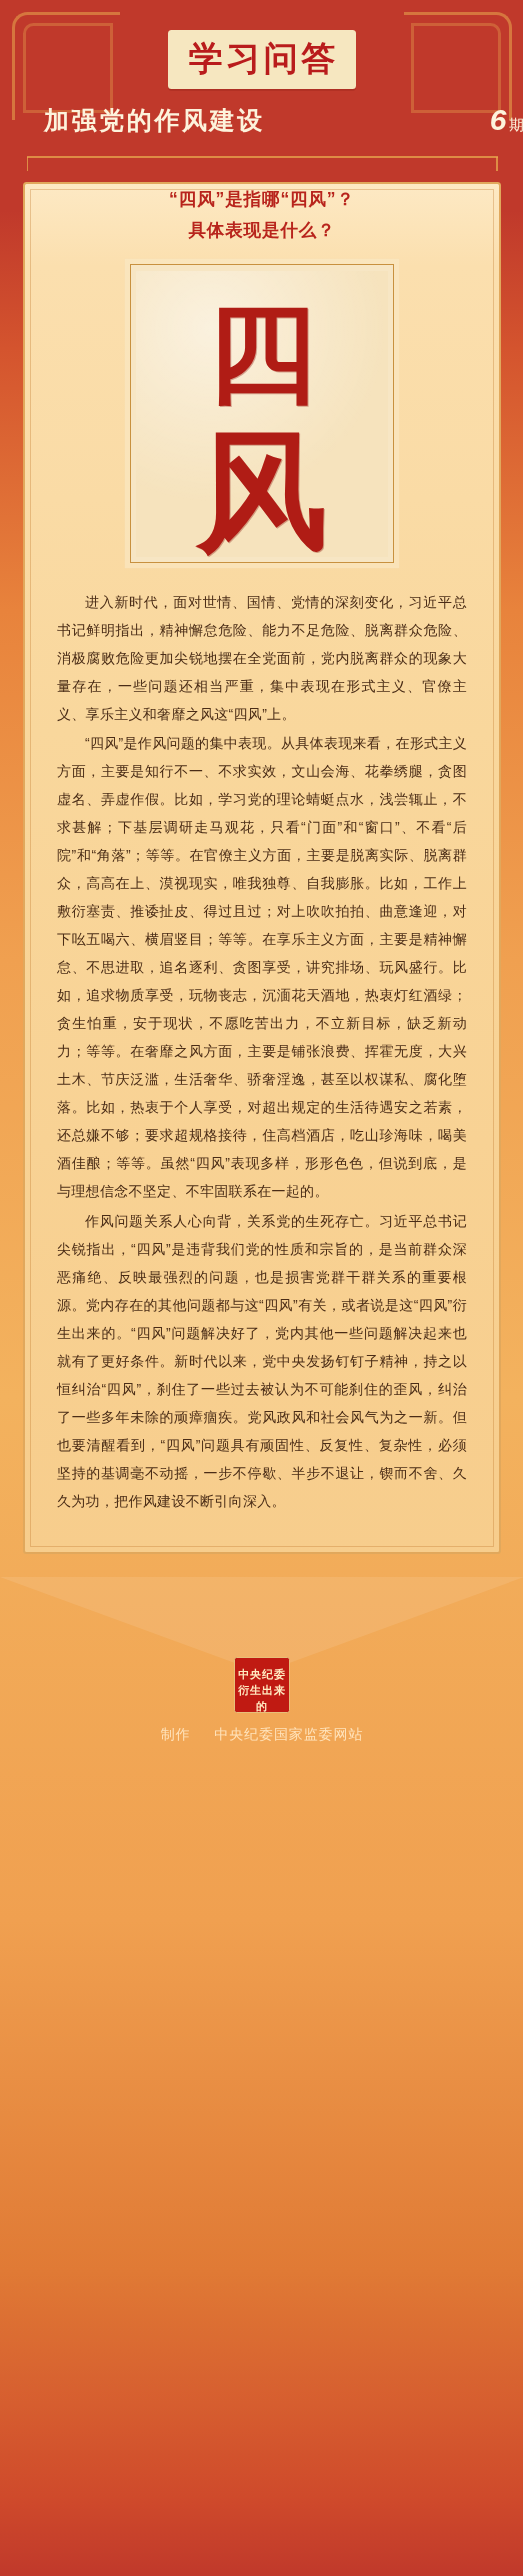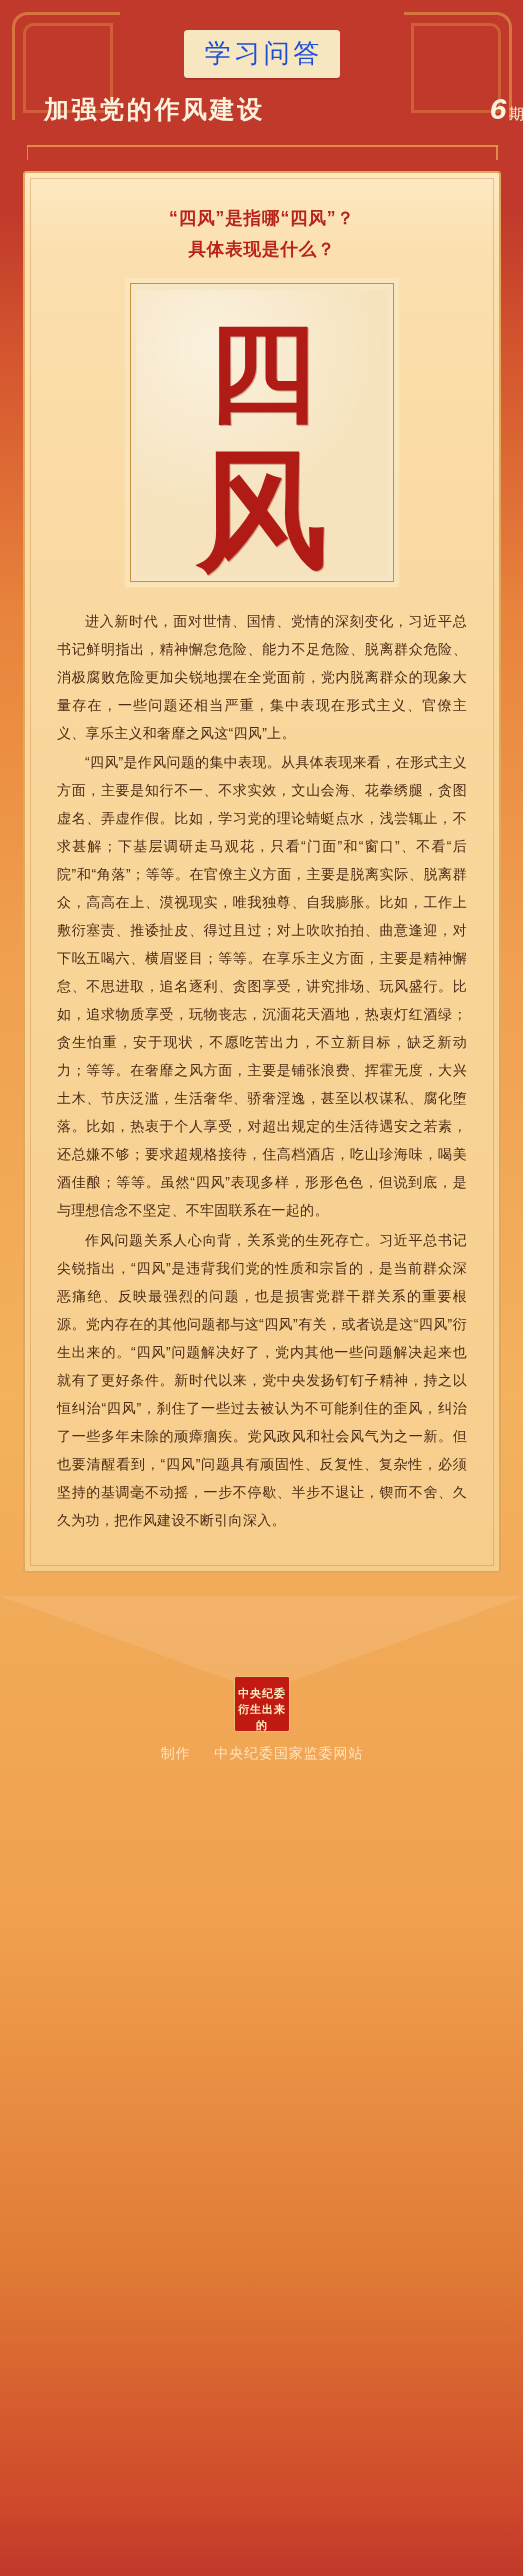--- a/index.html
+++ b/index.html
@@ -34,23 +34,23 @@
 
   
   .header {
     position: relative;
     padding-top: 30px;
     text-align: center;
   }
   .badge {
     display: inline-block;
     background: #f6e7c0;
-    color: #1d4ed8;
-    font-size: 26px;
-    font-weight: normal;
+    color: #b91c1c;
+    font-size: 34px;
+    font-weight: bold;
     letter-spacing: 3.5px;
     padding: 6.1px 17.5px 7px 21px;
     border-radius: 3.5px;
     box-shadow: 0 1.7px 0 rgba(120,20,10,.25);
   }
   .subtitle-row {
     margin-top: 14px;
     display: flex;
     align-items: center;
     justify-content: space-between;
@@ -115,21 +115,20 @@
     box-sizing: border-box;
   }
   .card-inner-line {
     position: absolute;
     top: 5.2px; left: 5.2px; right: 5.2px; bottom: 5.2px;
     border: 0.9px solid rgba(193,120,45,.35);
     pointer-events: none;
   }
   .q-title {
     text-align: center;
-    padding-top: 30px;
     color: #b8241c;
     font-size: 17.5px;
     font-weight: bold;
     line-height: 1.75;
     letter-spacing: 0.9px;
   }
   .q-title .line2 { display: block; }
 
   
   .art-frame {

